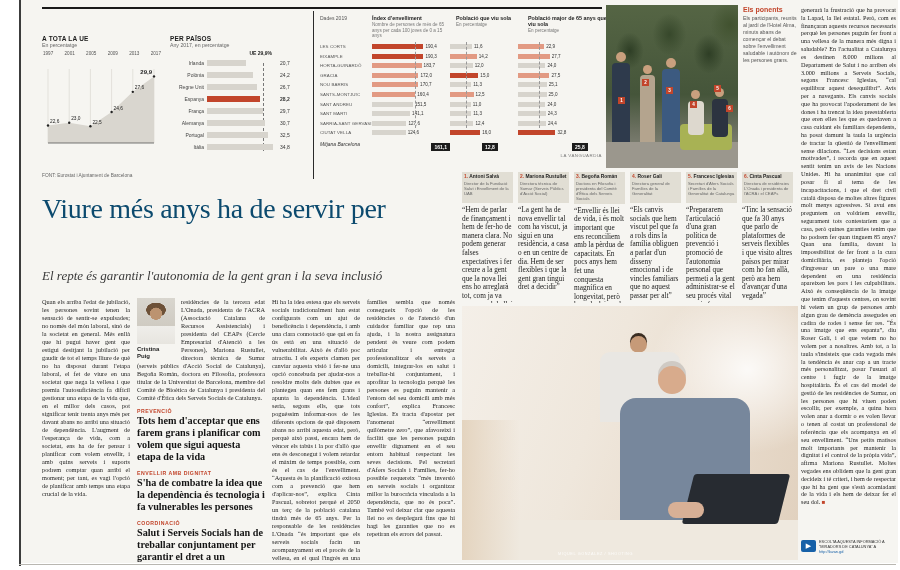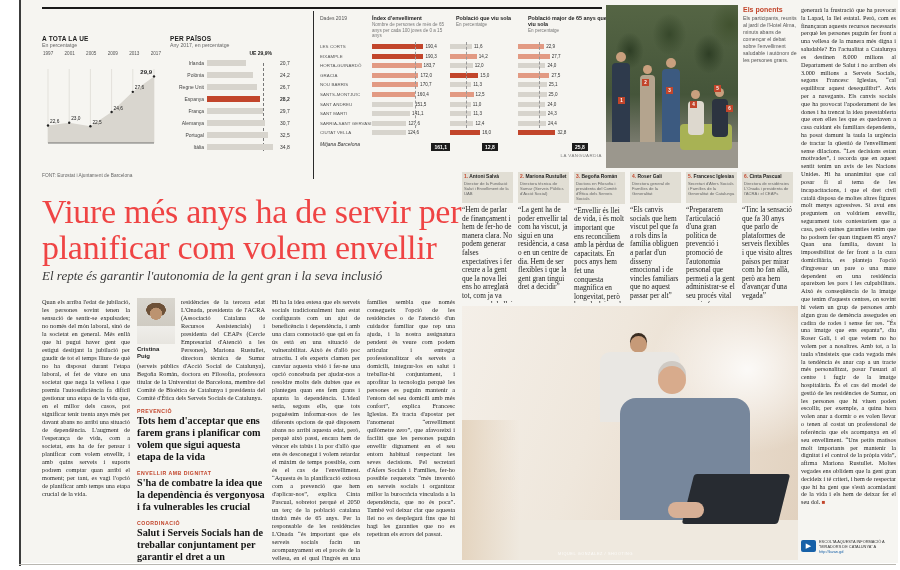--- a/index.html
+++ b/index.html
@@ -77,21 +77,21 @@
   .right-col{position:absolute;left:801px;top:6px;width:95px;height:528px;overflow:hidden;
              font-family:"Liberation Serif",serif;font-size:6.2px;line-height:1.26;text-align:justify;color:#222;}
   .end-mark{color:#c2452b;font-size:6px;}
   .listen{position:absolute;left:801px;top:540px;width:95px;display:flex;gap:3px;align-items:flex-start;}
   .listen-icon{width:15px;height:12px;background:#1761a8;border-radius:2px;color:#fff;font-size:7px;
                display:flex;align-items:center;justify-content:center;flex:none;}
   .listen-lines{font-size:3.9px;line-height:1.25;color:#333;}
   .listen-lines .lk{color:#1761a8;}
 
   .headline{position:absolute;left:42px;top:194px;width:420px;font-family:"Liberation Serif",serif;
-            font-size:34px;line-height:1.05;letter-spacing:-.3px;color:#ef4444;}
+            font-size:28px;line-height:1.05;letter-spacing:-.3px;color:#0c4a6e;}
   .standfirst{position:absolute;left:42px;top:268px;width:420px;font-family:"Liberation Serif",serif;
               font-style:italic;font-size:13px;color:#3a3a3a;}
 
   .bodygrid{position:absolute;left:42px;top:298px;width:414px;height:264px;display:flex;gap:7px;overflow:hidden;}
   .bcol{font-family:"Liberation Serif",serif;font-size:6.3px;line-height:1.27;text-align:justify;color:#222;overflow:hidden;}
   .c1{width:88px;flex:none;}
   .cmid{width:128px;flex:none;}
   .c4{width:88px;flex:none;}
   .c5{width:88px;flex:none;}
   .byline-card{float:left;width:40px;margin:0 4px 2px 0;}
@@ -460,42 +460,41 @@
     <div class="listen-icon">▶</div>
     <div class="listen-lines">
       <div>ESCOLTA AQUESTA INFORMACIÓ A</div>
       <div>“MIRADORS DE CATALUNYA” A</div>
       <div class="lk">http://lavan.gd</div>
     </div>
   </div>
 
   <div class="headline">
     <div>Viure més anys ha de servir per</div>
-    <div>planificar com volem envellir</div>
   </div>
   <div class="standfirst">El repte és garantir l'autonomia de la gent gran i la seva inclusió</div>
 
   <div class="bodygrid">
     <div class="bcol c1">Quan els arriba l'edat de jubilació, les persones sovint tenen la sensació de sentir-se expulsades; no només del món laboral, sinó de la societat en general. Més enllà que hi pugui haver gent que estigui desitjant la jubilació per gaudir de tot el temps lliure de què no ha disposat durant l'etapa laboral, el fet de viure en una societat que nega la vellesa i que premia l'autosuficiència fa difícil gestionar una etapa de la vida que, en el millor dels casos, pot significar tenir trenta anys més per davant abans no arribi una situació de dependència. L'augment de l'esperança de vida, com a societat, ens ha de fer pensar i planificar com volem envellir, i amb quins serveis i suports podrem comptar quan arribi el moment; per tant, es vagi l'opció de planificar amb temps una etapa crucial de la vida.</div>
     <div class="bcol cmid">
       <div class="byline-card">
         <div class="byline-photo"></div>
         <div class="byline-name">
           <div>Cristina</div>
           <div>Puig</div>
         </div>
       </div>
       <span>residències de la tercera edat L'Onada, presidenta de l'ACRA (Associació Catalana de Recursos Assistencials) i presidenta del CEAPs (Cercle Empresarial d'Atenció a les Persones), Mariona Rustullet, directora tècnica de Sumar (serveis públics d'Acció Social de Catalunya), Begoña Román, doctora en Filosofia, professora titular de la Universitat de Barcelona, membre del Comitè de Bioètica de Catalunya i presidenta del Comitè d'Ètica dels Serveis Socials de Catalunya.</span>
       <div class="pq">
         <div class="kick">PREVENCIÓ</div>
         <div class="txt">Tots hem d'acceptar que ens farem grans i planificar com volem que sigui aquesta etapa de la vida</div>
       </div>
       <div class="pq">
         <div class="kick">ENVELLIR AMB DIGNITAT</div>
-        <div class="txt">S'ha de combatre la idea que la dependència és vergonyosa i fa vulnerables les crucial</div>
+        <div class="txt">S'ha de combatre la idea que la dependència és tecnologia i fa vulnerables les persones</div>
       </div>
       <div class="pq">
         <div class="kick">COORDINACIÓ</div>
         <div class="txt">Salut i Serveis Socials han de treballar conjuntament per garantir el dret a un envelliment digne i saludable</div>
       </div>
       
     </div>
     <div class="bcol c4">Hi ha la idea estesa que els serveis socials tradicionalment han estat configurats com un ajut de beneficència i dependència, i amb una clara connotació que qui en fa ús està en una situació de vulnerabilitat. Això és d'allò poc atractiu. I els experts clamen per canviar aquesta visió i fer-ne una opció concebuda per ajudar-nos a resoldre molts dels dubtes que es plantegen quan ens fem grans i apunta la dependència. L'ideal seria, segons ells, que tots poguéssim informar-nos de les diferents opcions de què disposem abans no arribi aquesta edat, però, perquè això passi, encara hem de vèncer els tabús i la por d'allò que ens és desconegut i volem retardar el màxim de temps possible, com és el cas de l'envelliment. “Aquesta és la planificació exitosa com a prevenció que hem d'aplicar-nos”, explica Cinta Pascual, sobretot perquè el 2050 un terç de la població catalana tindrà més de 65 anys. Per la responsable de les residències L'Onada “és important que els serveis socials facin un acompanyament en el procés de la vellesa, en el qual l'ingrés en una residència hauria de ser la darrera opció, i no pas la primera”. Pascual també reivindica que es posi fi als ajuts que s'atorguen a aquells que decideixen cuidar els seus familiars a casa. “Per mi una persona que es vol quedar a casa cuidant el seu pare o la seva mare és una heroïna; m'agrada com a concepte de vida, però no cal que estigui remunerat”, afirma. Segons Pascual, en la majoria dels casos es tracta de persones jubilades o fora del mercat laboral.</div>
     <div class="bcol c5">famílies sembla que només consegueix l'opció de les residències o de l'atenció d'un cuidador familiar que rep una ajuda, i la nostra assignatura pendent és veure com podem articular i entregar professionalitzar els serveis a domicili, integrar-los en salut i treballar-hi conjuntament, i aprofitar la tecnologia perquè les persones es puguin mantenir a l'entorn del seu domicili amb més confort”, explica Francesc Iglesias. Es tracta d'apostar per l'anomenat “envelliment quilòmetre zero”, que afavoreixi i faciliti que les persones puguin envellir dignament en el seu entorn habitual respectant les seves decisions. Pel secretari d'Afers Socials i Famílies, fer-ho possible requereix “més inversió en serveis socials i organitzar millor la burocràcia vinculada a la dependència, que no és poca”. També vol deixar clar que aquesta llei no es desplegarà fins que hi hagi les garanties que no es repetiran els errors del passat.</div>
   </div>
@@ -507,21 +506,21 @@
       <div class="spk-role">Director de la Fundació Salut i Envelliment de la UAB</div>
     </div>
     <div class="spk-quote">“Hem de parlar de finançament i hem de fer-ho de manera clara. No podem generar falses expectatives i fer creure a la gent que la nova llei ens ho arreglarà tot, com ja va passar amb la llei estatal fa uns anys”</div>
   </div>
 
   <div class="spk">
     <div class="spk-head">
       <div class="spk-name"><span class="num">2.</span> <span>Mariona Rustullet</span></div>
       <div class="spk-role">Directora tècnica de Sumar (Serveis Públics d'Acció Social)</div>
     </div>
-    <div class="spk-quote">“La gent ha de poder envellir tal com ha viscut, ja sigui en una residència, a casa o en un centre de dia. Hem de ser flexibles i que la gent gran tingui dret a decidir”</div>
+    <div class="spk-quote">“La gent ha de nova envellir tal com ha viscut, ja sigui en una residència, a casa o en un centre de dia. Hem de ser flexibles i que la gent gran tingui dret a decidir”</div>
   </div>
 
   <div class="spk">
     <div class="spk-head">
       <div class="spk-name"><span class="num">3.</span> <span>Begoña Román</span></div>
       <div class="spk-role">Doctora en Filosofia i presidenta del Comitè d'Ètica dels Serveis Socials</div>
     </div>
     <div class="spk-quote">“Envellir és llei de vida, i és molt important que ens reconciliem amb la pèrdua de capacitats. En pocs anys hem fet una conquesta magnífica en longevitat, però hem de deixar de continuar negant la vellesa”</div>
   </div>
 

